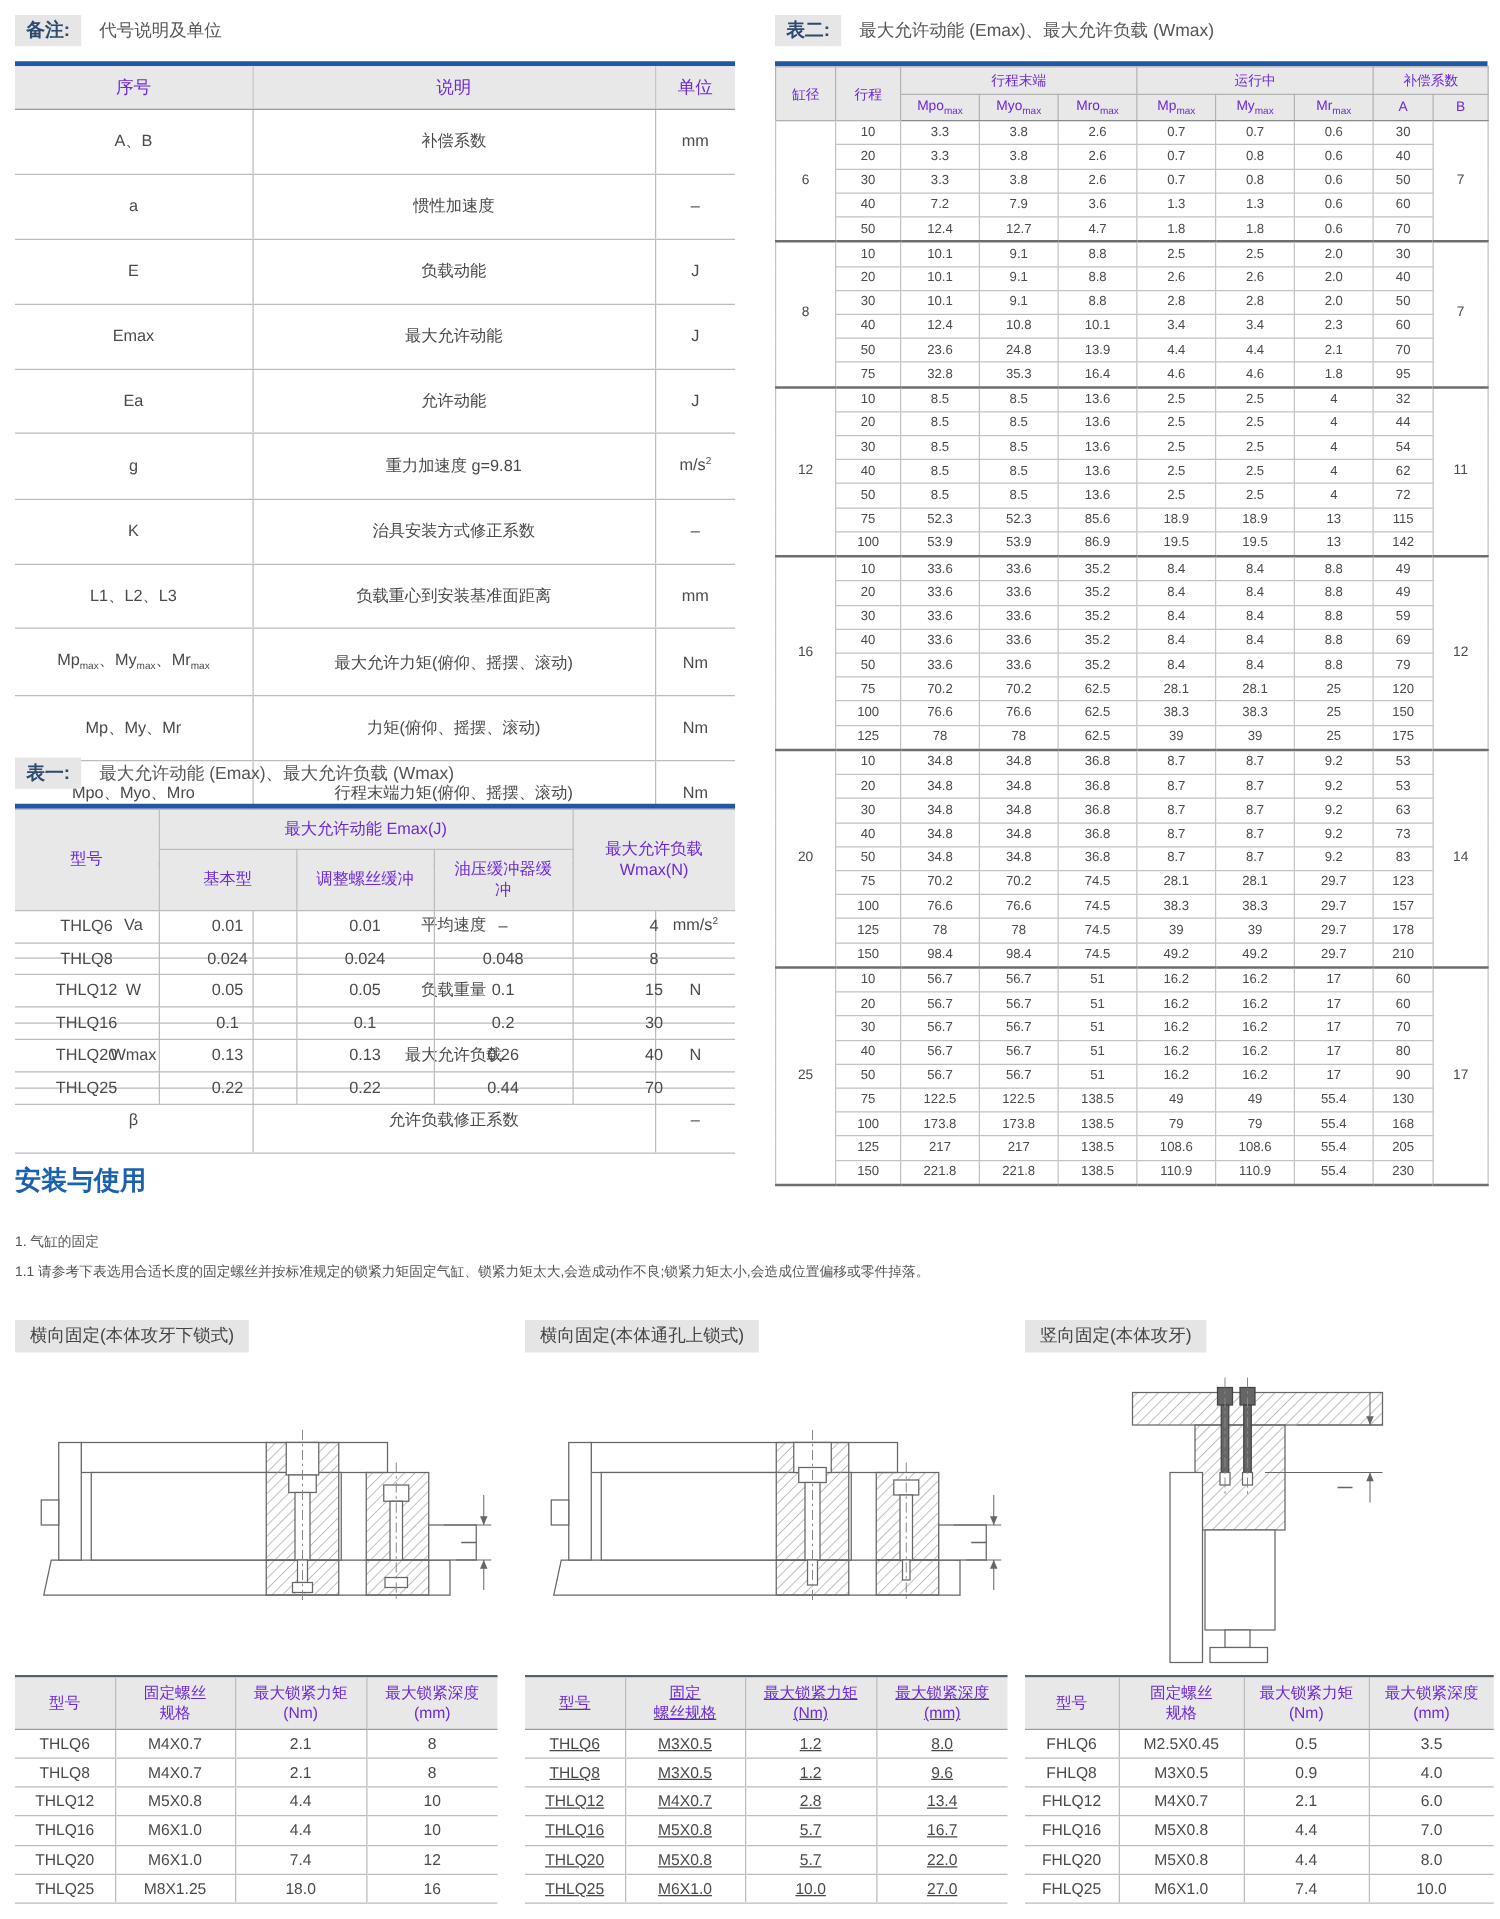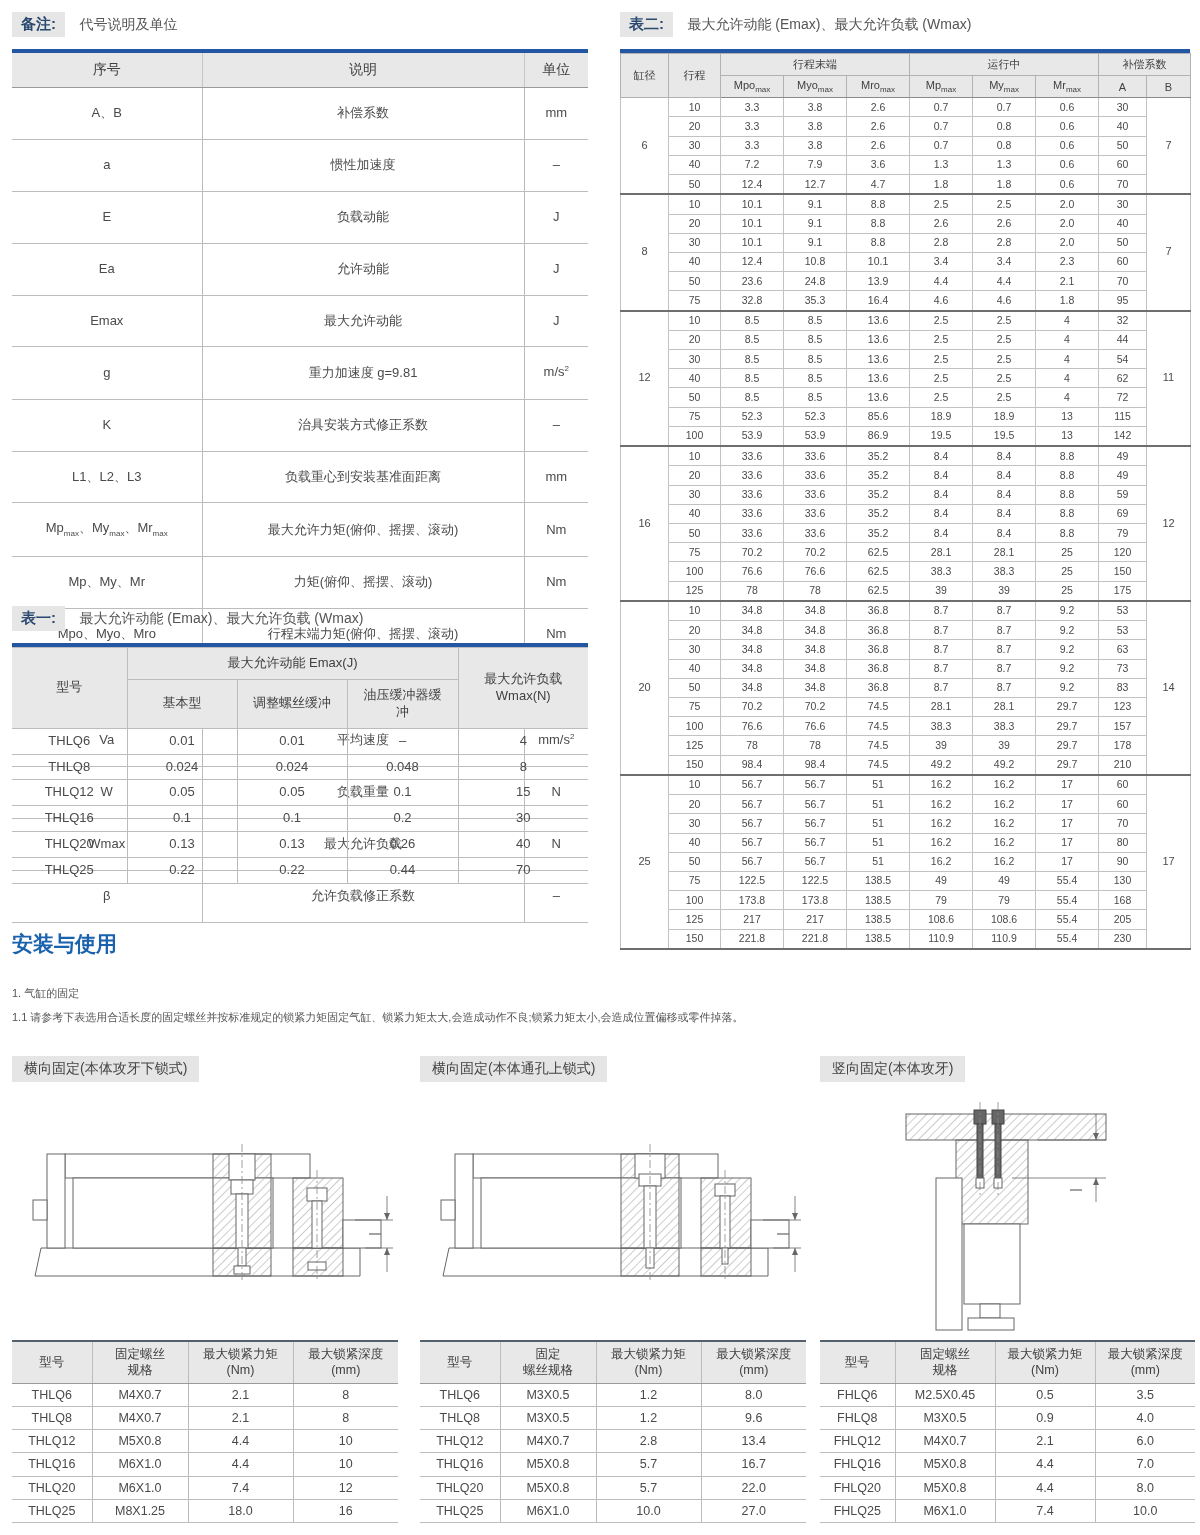--- a/index.html
+++ b/index.html
@@ -7,21 +7,21 @@
   .page { position:relative; width:1200px; height:1535px; background:#fff; overflow:hidden; }
 
   
   .cap { margin-bottom:12px; }
   .chip { display:inline-block; background:#e6e6e6; color:#2c4a70; font-weight:bold; font-size:15px; padding:3px 9px; }
   .cap-title { font-size:14px; color:#555; margin-left:10px;text-align:right; }
 
   .bluebar { height:4px; background:#2356a3; }
 
   table { border-collapse:collapse; width:100%; table-layout:fixed; }
-  th { font-weight:normal; background:#e8e8e8; color:#404040; }
+  th { font-weight:normal; background:#e8e8e8; color:#6d28d9; }
   td, th { text-align:center; vertical-align:middle; }
   sub { font-size:8px; }
   sup { font-size:8px; }
 
   
   .notes-block { position:absolute; left:12px; top:12px; width:576px; }
   .notes-table th { font-size:14px; padding:8px 4px; border-bottom:1px solid #9a9a9a; }
   .notes-table td { font-size:13px; padding:17px 4px; line-height:1.3; border-bottom:1px solid #bcbcbc; }
   .vl { border-left:1px solid #bcbcbc; }
   .notes-table th.vl { border-left:1px solid #c6c6c6;font-family:Liberation Mono, monospace; }
@@ -45,21 +45,21 @@
 
   
   .install { position:absolute; left:12px; top:930px; width:1180px; }
   .install h2 { color:#1b62ae; font-size:21px; font-weight:bold; margin-bottom:28px; }
   .install p { font-size:11px; color:#555; margin-bottom:9px; }
 
   
   .mounting { position:absolute; left:0; top:1056px; width:1064px; height:475px; }
   .mcol { position:absolute; top:0; }
   .mcol1 { left:12px; width:386px; }
-  .mcol2 { left:420px; width:386px; }
+  .mcol2 { left:420px; width:386px;text-decoration:underline; }
   .mcol3 { left:820px; width:375px; }
   .mlabel { display:inline-block; background:#e5e5e5; color:#444; font-size:14px; padding:4px 12px; }
   .diagram-box { height:258px; display:flex; align-items:center; justify-content:center; }
   .btable-wrap { border-top:2px solid #55606e; }
   .btable th { font-size:12.5px; padding:4px 2px; line-height:1.3; white-space:pre-line; border-bottom:1px solid #9a9a9a; }
   .btable td { font-size:12.5px; padding:3px 2px; line-height:1.3; border-bottom:1px solid #bcbcbc; }
 
   svg { display:block; }
 </style>
 </head>
@@ -96,27 +96,27 @@
             <td>a</td>
             <td class="vl">惯性加速度</td>
             <td class="vl">–</td>
           </tr>
           <tr>
             <td>E</td>
             <td class="vl">负载动能</td>
             <td class="vl">J</td>
           </tr>
           <tr>
+            <td>Emax</td>
+            <td class="vl">最大允许动能</td>
+            <td class="vl">J</td>
+          </tr>
+          <tr>
             <td>Ea</td>
             <td class="vl">允许动能</td>
-            <td class="vl">J</td>
-          </tr>
-          <tr>
-            <td>Emax</td>
-            <td class="vl">最大允许动能</td>
             <td class="vl">J</td>
           </tr>
           <tr>
             <td>g</td>
             <td class="vl">重力加速度 g=9.81</td>
             <td class="vl">m/s<sup>2</sup></td>
           </tr>
           <tr>
             <td>K</td>
             <td class="vl">治具安装方式修正系数</td>

